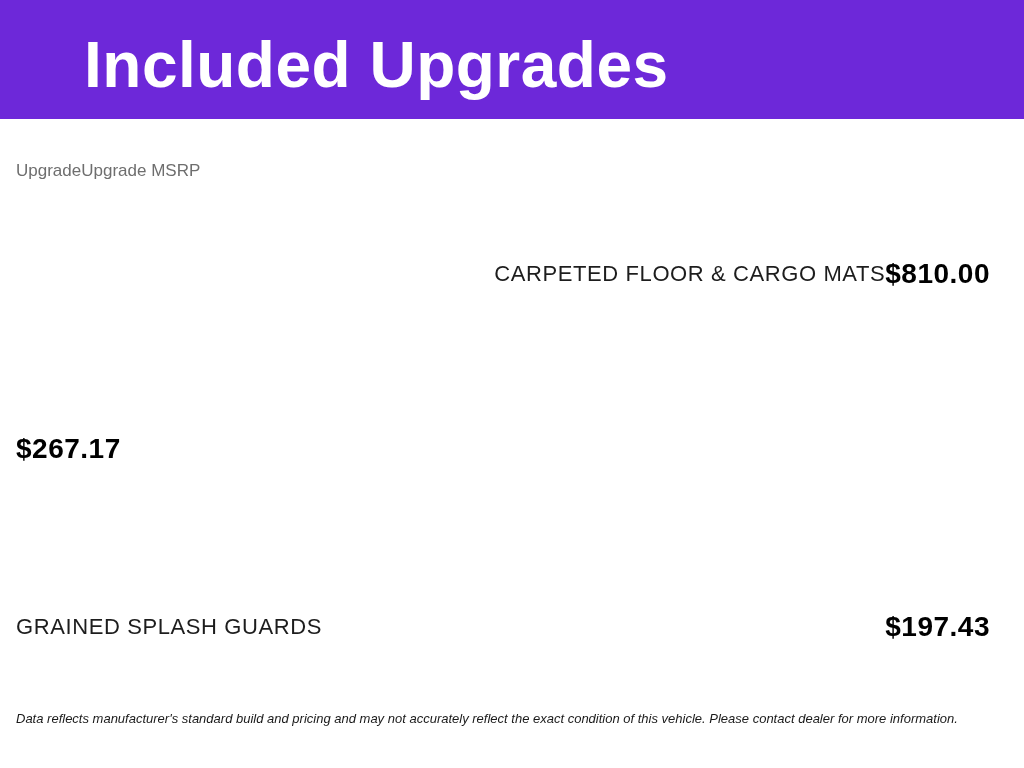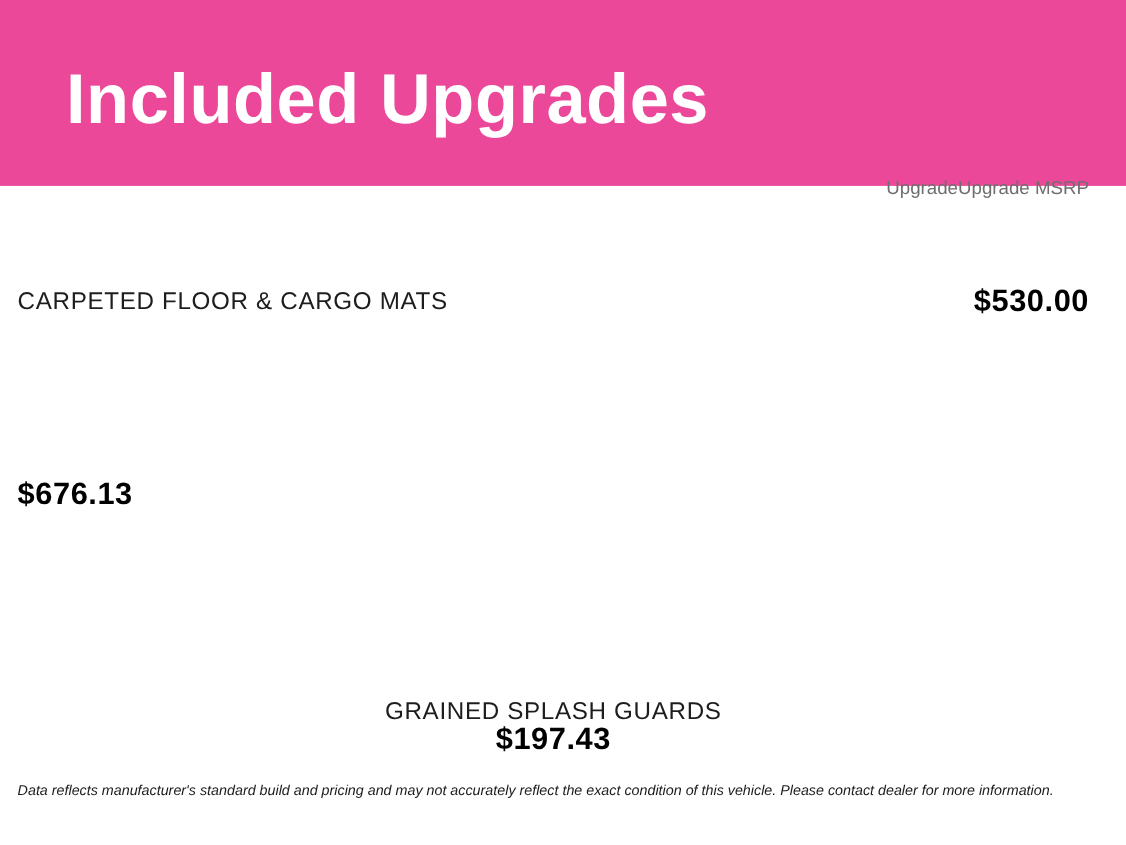--- a/index.html
+++ b/index.html
@@ -13,64 +13,64 @@
   .page {
     position: relative;
     width: 1024px;
     height: 768px;
     background: #ffffff;
   }
   .header-band {
     position: absolute;
     top: 0; left: 0;
     width: 1024px;
-    height: 169px;
-    background: #ec4899;
+    height: 119px;
+    background: #6d28d9;
     display: flex;
     align-items: center;
-    padding-left: 60px;
+    padding-left: 84px;
     padding-top: 10px;
   }
   .page-title {
     color: #ffffff;
     font-size: 64px;
     font-weight: 700;
     letter-spacing: 0.5px;
     line-height: 1;
     white-space: nowrap;
   }
   .col-headers {
     position: absolute;
     top: 160px;
     left: 16px;
     right: 34px;
     height: 20px;
     display: flex;
-    justify-content: flex-end;
+    justify-content: flex-start;
     align-items: center;
   }
   .col-label {
     font-size: 17px;
     font-weight: 400;
     color: #6e6e6e;
     line-height: 1;
     white-space: nowrap;
   }
   .upgrade-row {
     position: absolute;
     left: 16px;
     right: 34px;
     height: 34px;
     display: flex;
     justify-content: space-between;
     align-items: center;
   }
-  .row-1 { top: 257px; }
+  .row-1 { top: 257px; justify-content: flex-end; }
   .row-2 { top: 432px; }
-  .row-3 { top: 636px; flex-direction: column; }
+  .row-3 { top: 610px; }
   .upgrade-name {
     font-size: 22px;
     font-weight: 400;
     color: #1d1d1d;
     letter-spacing: 0.6px;
     line-height: 1;
     white-space: nowrap;
   }
   .upgrade-price {
     font-size: 28px;
@@ -101,25 +101,25 @@
     <h1 class="page-title">Included Upgrades</h1>
   </div>
 
   <div class="col-headers">
     <span class="col-label">Upgrade</span>
     <span class="col-label">Upgrade MSRP</span>
   </div>
 
   <div class="upgrade-row row-1">
     <span class="upgrade-name">CARPETED FLOOR &amp; CARGO MATS</span>
-    <span class="upgrade-price">$530.00</span>
+    <span class="upgrade-price">$810.00</span>
   </div>
 
   <div class="upgrade-row row-2">
-    <span class="upgrade-price">$676.13</span>
+    <span class="upgrade-price">$267.17</span>
   </div>
 
   <div class="upgrade-row row-3">
     <span class="upgrade-name">GRAINED SPLASH GUARDS</span>
     <span class="upgrade-price">$197.43</span>
   </div>
 
   <div class="disclaimer">Data reflects manufacturer's standard build and pricing and may not accurately reflect the exact condition of this vehicle. Please contact dealer for more information.</div>
 
 </div>

